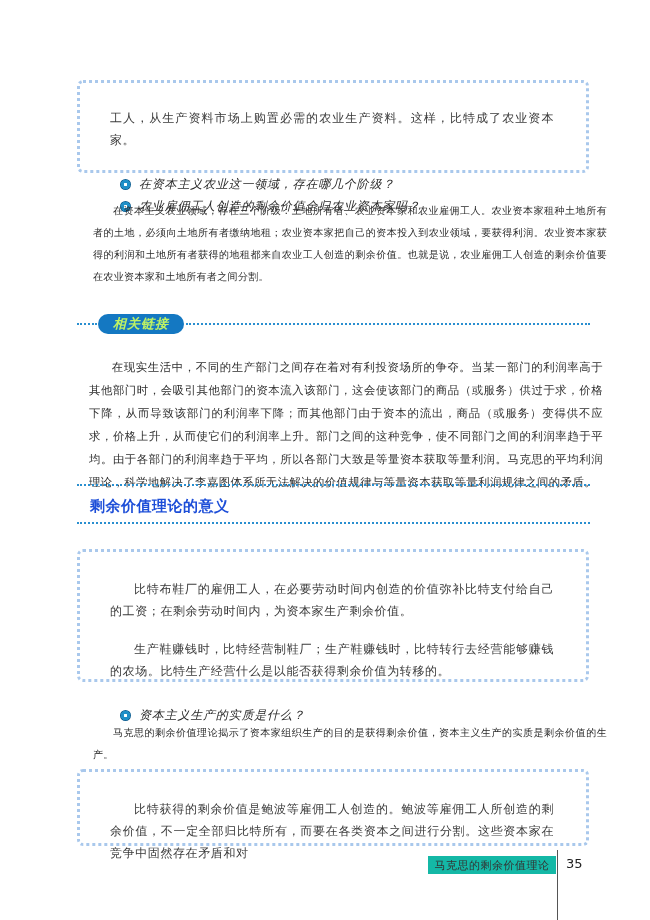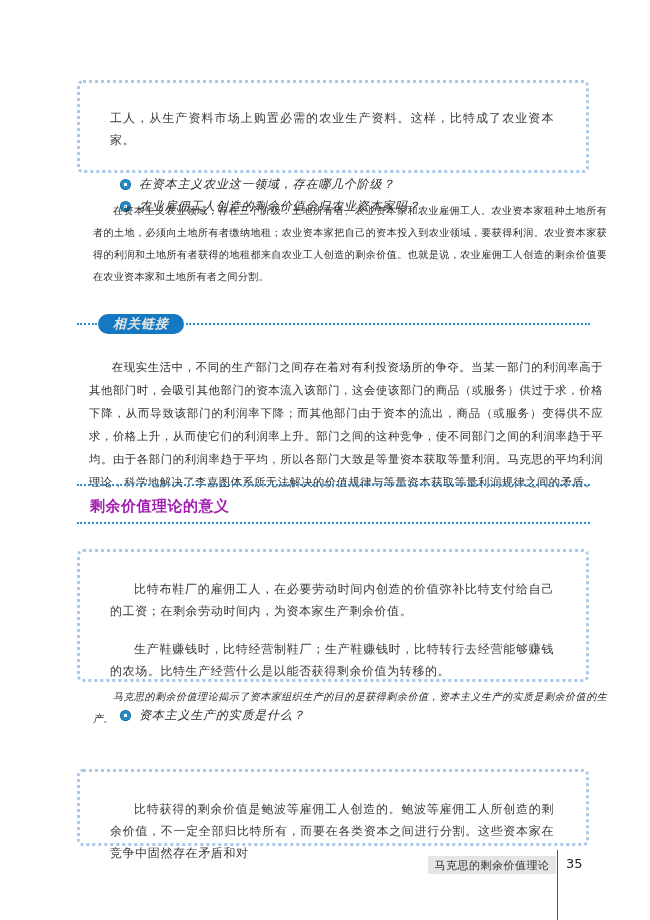--- a/index.html
+++ b/index.html
@@ -38,40 +38,40 @@
     text-align: justify; text-indent: 2em; letter-spacing: 0.35px;
   }
 
   
   .dot-line {
     position: absolute; height: 0; border-top: 2px dotted #2a8fd0;
   }
   .link-pill {
     position: absolute; left: 98px; top: 314px; width: 86px; height: 20px;
     background: #1478c2; border-radius: 11px;
-    color: #e5e5e5; font-family: "DejaVu Sans", "Liberation Sans", sans-serif;
+    color: #bef264; font-family: "DejaVu Sans", "Liberation Sans", sans-serif;
     font-size: 13px; font-weight: bold; font-style: italic;
     display: flex; align-items: center; justify-content: center; letter-spacing: 1px;
   }
   .link-text {
     position: absolute; left: 77px; width: 514px; top: 344px;
     font-size: 11.4px; line-height: 23px; color: #2f2f2f; margin: 12px;
     text-align: justify; text-indent: 2em; letter-spacing: 0.4px;
   }
 
   .section-title {
     position: absolute; left: 90px; top: 497px;
     font-family: "DejaVu Sans", "Liberation Sans", sans-serif;
-    font-size: 15px; font-weight: bold; color: #a21caf; letter-spacing: 0.5px;
+    font-size: 15px; font-weight: bold; color: #1d4ed8; letter-spacing: 0.5px;
   }
 
   
   .footer-label {
     position: absolute; left: 428px; top: 856px; width: 128px; height: 18px;
-    background: #e5e5e5;
+    background: #14b8a6;
     font-family: "DejaVu Sans", "Liberation Sans", sans-serif;
     font-size: 11px; color: #333; display: flex; align-items: center; justify-content: center;
     letter-spacing: 0.5px;
   }
   .footer-rule {
     position: absolute; left: 557px; top: 850px; width: 1px; height: 70px; background: #555;
   }
   .page-num {
     position: absolute; left: 566px; top: 856px;
     font-family: "DejaVu Sans", "Liberation Sans", sans-serif;
@@ -110,21 +110,21 @@
 <div class="case-box" style="top:549px; height:133px; padding-top:10px;">
   <p class="case-text indent">比特布鞋厂的雇佣工人，在必要劳动时间内创造的价值弥补比特支付给自己的工资；在剩余劳动时间内，为资本家生产剩余价值。</p>
   <p class="case-text indent">生产鞋赚钱时，比特经营制鞋厂；生产鞋赚钱时，比特转行去经营能够赚钱的农场。比特生产经营什么是以能否获得剩余价值为转移的。</p>
   <div style="height:6px;"></div>
   <div class="q-row">
     <span class="q-icon"></span>
     <span>资本主义生产的实质是什么？</span>
   </div>
 </div>
 
-<p class="body-text" style="top:670px;font-style:italic;">马克思的剩余价值理论揭示了资本家组织生产的目的是获得剩余价值，资本主义生产的实质是剩余价值的生产。</p>
+<p class="body-text" style="top:706px;">马克思的剩余价值理论揭示了资本家组织生产的目的是获得剩余价值，资本主义生产的实质是剩余价值的生产。</p>
 
 <div class="case-box" style="top:769px; height:77px; padding-top:10px;">
   <p class="case-text indent">比特获得的剩余价值是鲍波等雇佣工人创造的。鲍波等雇佣工人所创造的剩余价值，不一定全部归比特所有，而要在各类资本之间进行分割。这些资本家在竞争中固然存在矛盾和对</p>
 </div>
 
 <div class="footer-label">
   <span>马克思的剩余价值理论</span>
 </div>
 <div class="footer-rule"></div>
 <div class="page-num">35</div>

